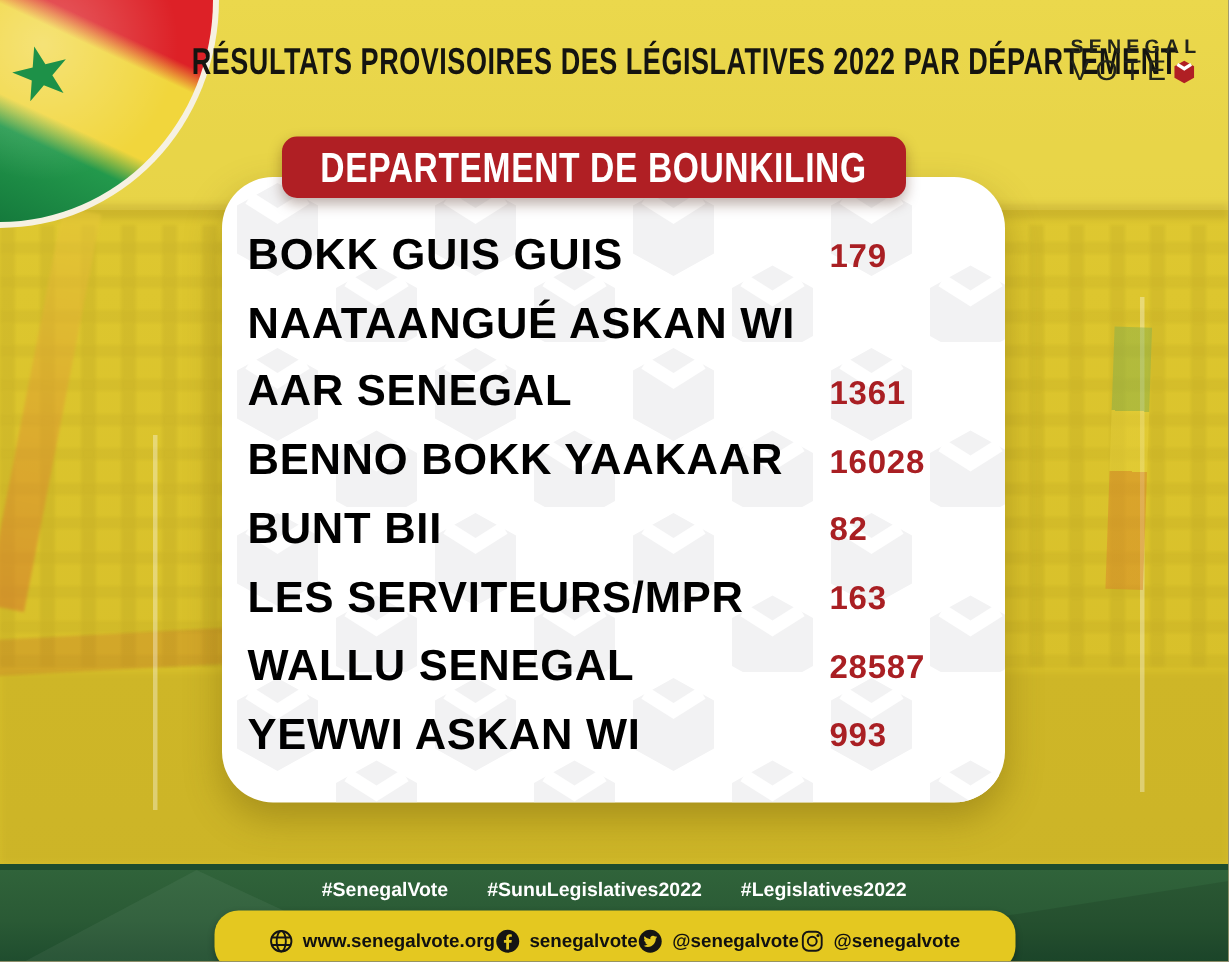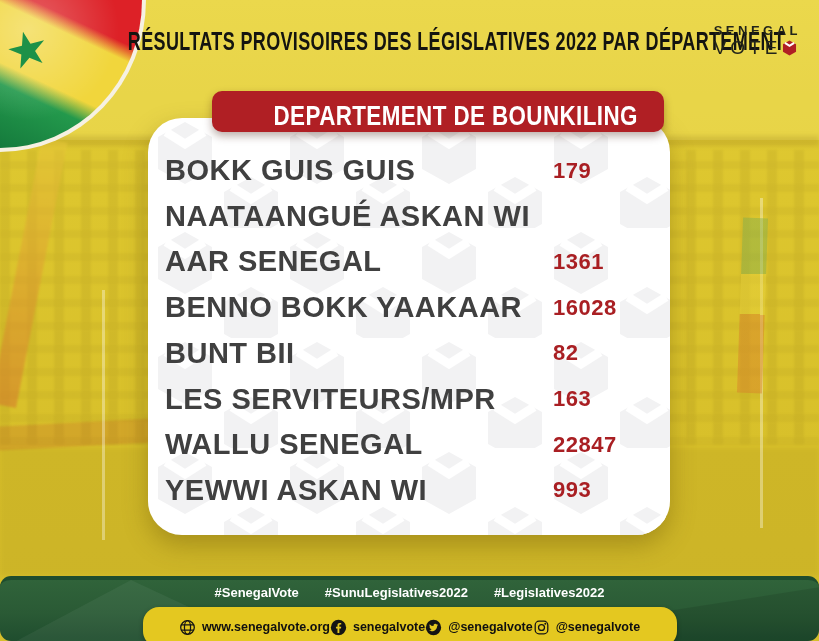--- a/index.html
+++ b/index.html
@@ -38,37 +38,37 @@
     color:#1d9148;transform:rotate(-14deg);}
   
   .title-wrap{position:absolute;left:0;top:27px;width:819px;text-align:left;}
   .title-wrap span{display:inline-block;font-size:25px;font-weight:700;color:#141410;
     letter-spacing:.5px;white-space:nowrap;transform:scaleX(.72);}
   
   .logo{position:absolute;top:24px;right:18px;color:#22241a;line-height:1.05;padding-left:12px;}
   .logo .l1{font-size:13px;font-weight:700;letter-spacing:3.5px;}
   .logo .l2{font-size:19px;font-weight:400;letter-spacing:4px;display:flex;align-items:center;gap:1px;}
   
-  .banner{position:absolute;left:212px;top:91px;width:416px;height:41px;background:#b01f24;
-    border-radius:10px;box-shadow:0 4px 9px rgba(60,20,5,.35);display:flex;align-items:flex-end;justify-content:center;z-index:6;padding-left:36px;}
+  .banner{position:absolute;left:188px;top:91px;width:416px;height:41px;background:#b01f24;
+    border-radius:10px;box-shadow:0 4px 9px rgba(60,20,5,.35);display:flex;align-items:center;justify-content:center;z-index:6;}
   .banner span{display:inline-block;color:#fff;font-size:28px;font-weight:700;white-space:nowrap;
     letter-spacing:.5px;transform:scaleX(.80);}
   
   .card{position:absolute;left:148px;top:118px;width:522px;height:417px;background:#fff;
     border-radius:34px;box-shadow:0 10px 24px rgba(95,75,5,.35);z-index:5;overflow:hidden;}
   .card svg.watermark{position:absolute;left:0;top:0;}
   .rows{position:absolute;left:17px;right:12px;top:36px;bottom:28px;display:flex;
     flex-direction:column;justify-content:space-between;}
   .row{display:flex;align-items:center;}
-  .party{flex:1;font-size:29px;font-weight:700;color:#404040;letter-spacing:.5px;white-space:nowrap;}
+  .party{flex:1;font-size:29px;font-weight:700;color:#000000;letter-spacing:.5px;white-space:nowrap;}
   .votes{flex:0 0 105px;font-size:22px;font-weight:700;color:#a91f23;letter-spacing:.5px;}
   
   .green-footer{position:absolute;left:0;top:576px;width:819px;height:65px;
     background:linear-gradient(180deg,#30633a 0%,#2a5a35 55%,#1f4d2e 100%);
-    border-top:4px solid #1e4c2e;box-sizing:border-box;overflow:hidden;border-radius:11px;}
+    border-top:4px solid #1e4c2e;box-sizing:border-box;overflow:hidden;}
   .gf-shape1{position:absolute;inset:0;background:rgba(0,0,0,.10);
     clip-path:polygon(58% 100%,100% 12%,100% 100%);}
   .gf-shape2{position:absolute;inset:0;background:rgba(255,255,255,.05);
     clip-path:polygon(2% 100%,16% 0,32% 100%);}
   .hashtags{position:relative;display:flex;justify-content:center;gap:26px;margin-top:5px;}
   .hashtags span{color:#fff;font-size:13px;font-weight:700;}
   .pill{position:relative;width:534px;height:40px;margin:7px auto 0;background:#e4c820;
     border-radius:16px;display:flex;align-items:center;justify-content:center;
     padding:0 26px;box-sizing:border-box;box-shadow:0 2px 5px rgba(0,0,0,.3);}
   .pitem{display:flex;align-items:center;gap:6px;}
@@ -150,21 +150,21 @@
       <div class="row">
         <div class="party">BUNT BII</div>
         <div class="votes">82</div>
       </div>
       <div class="row">
         <div class="party">LES SERVITEURS/MPR</div>
         <div class="votes">163</div>
       </div>
       <div class="row">
         <div class="party">WALLU SENEGAL</div>
-        <div class="votes">22847</div>
+        <div class="votes">28587</div>
       </div>
       <div class="row">
         <div class="party">YEWWI ASKAN WI</div>
         <div class="votes">993</div>
       </div>
     </div>
   </div>
 
   <div class="green-footer">
     <div class="gf-shape1"></div>

